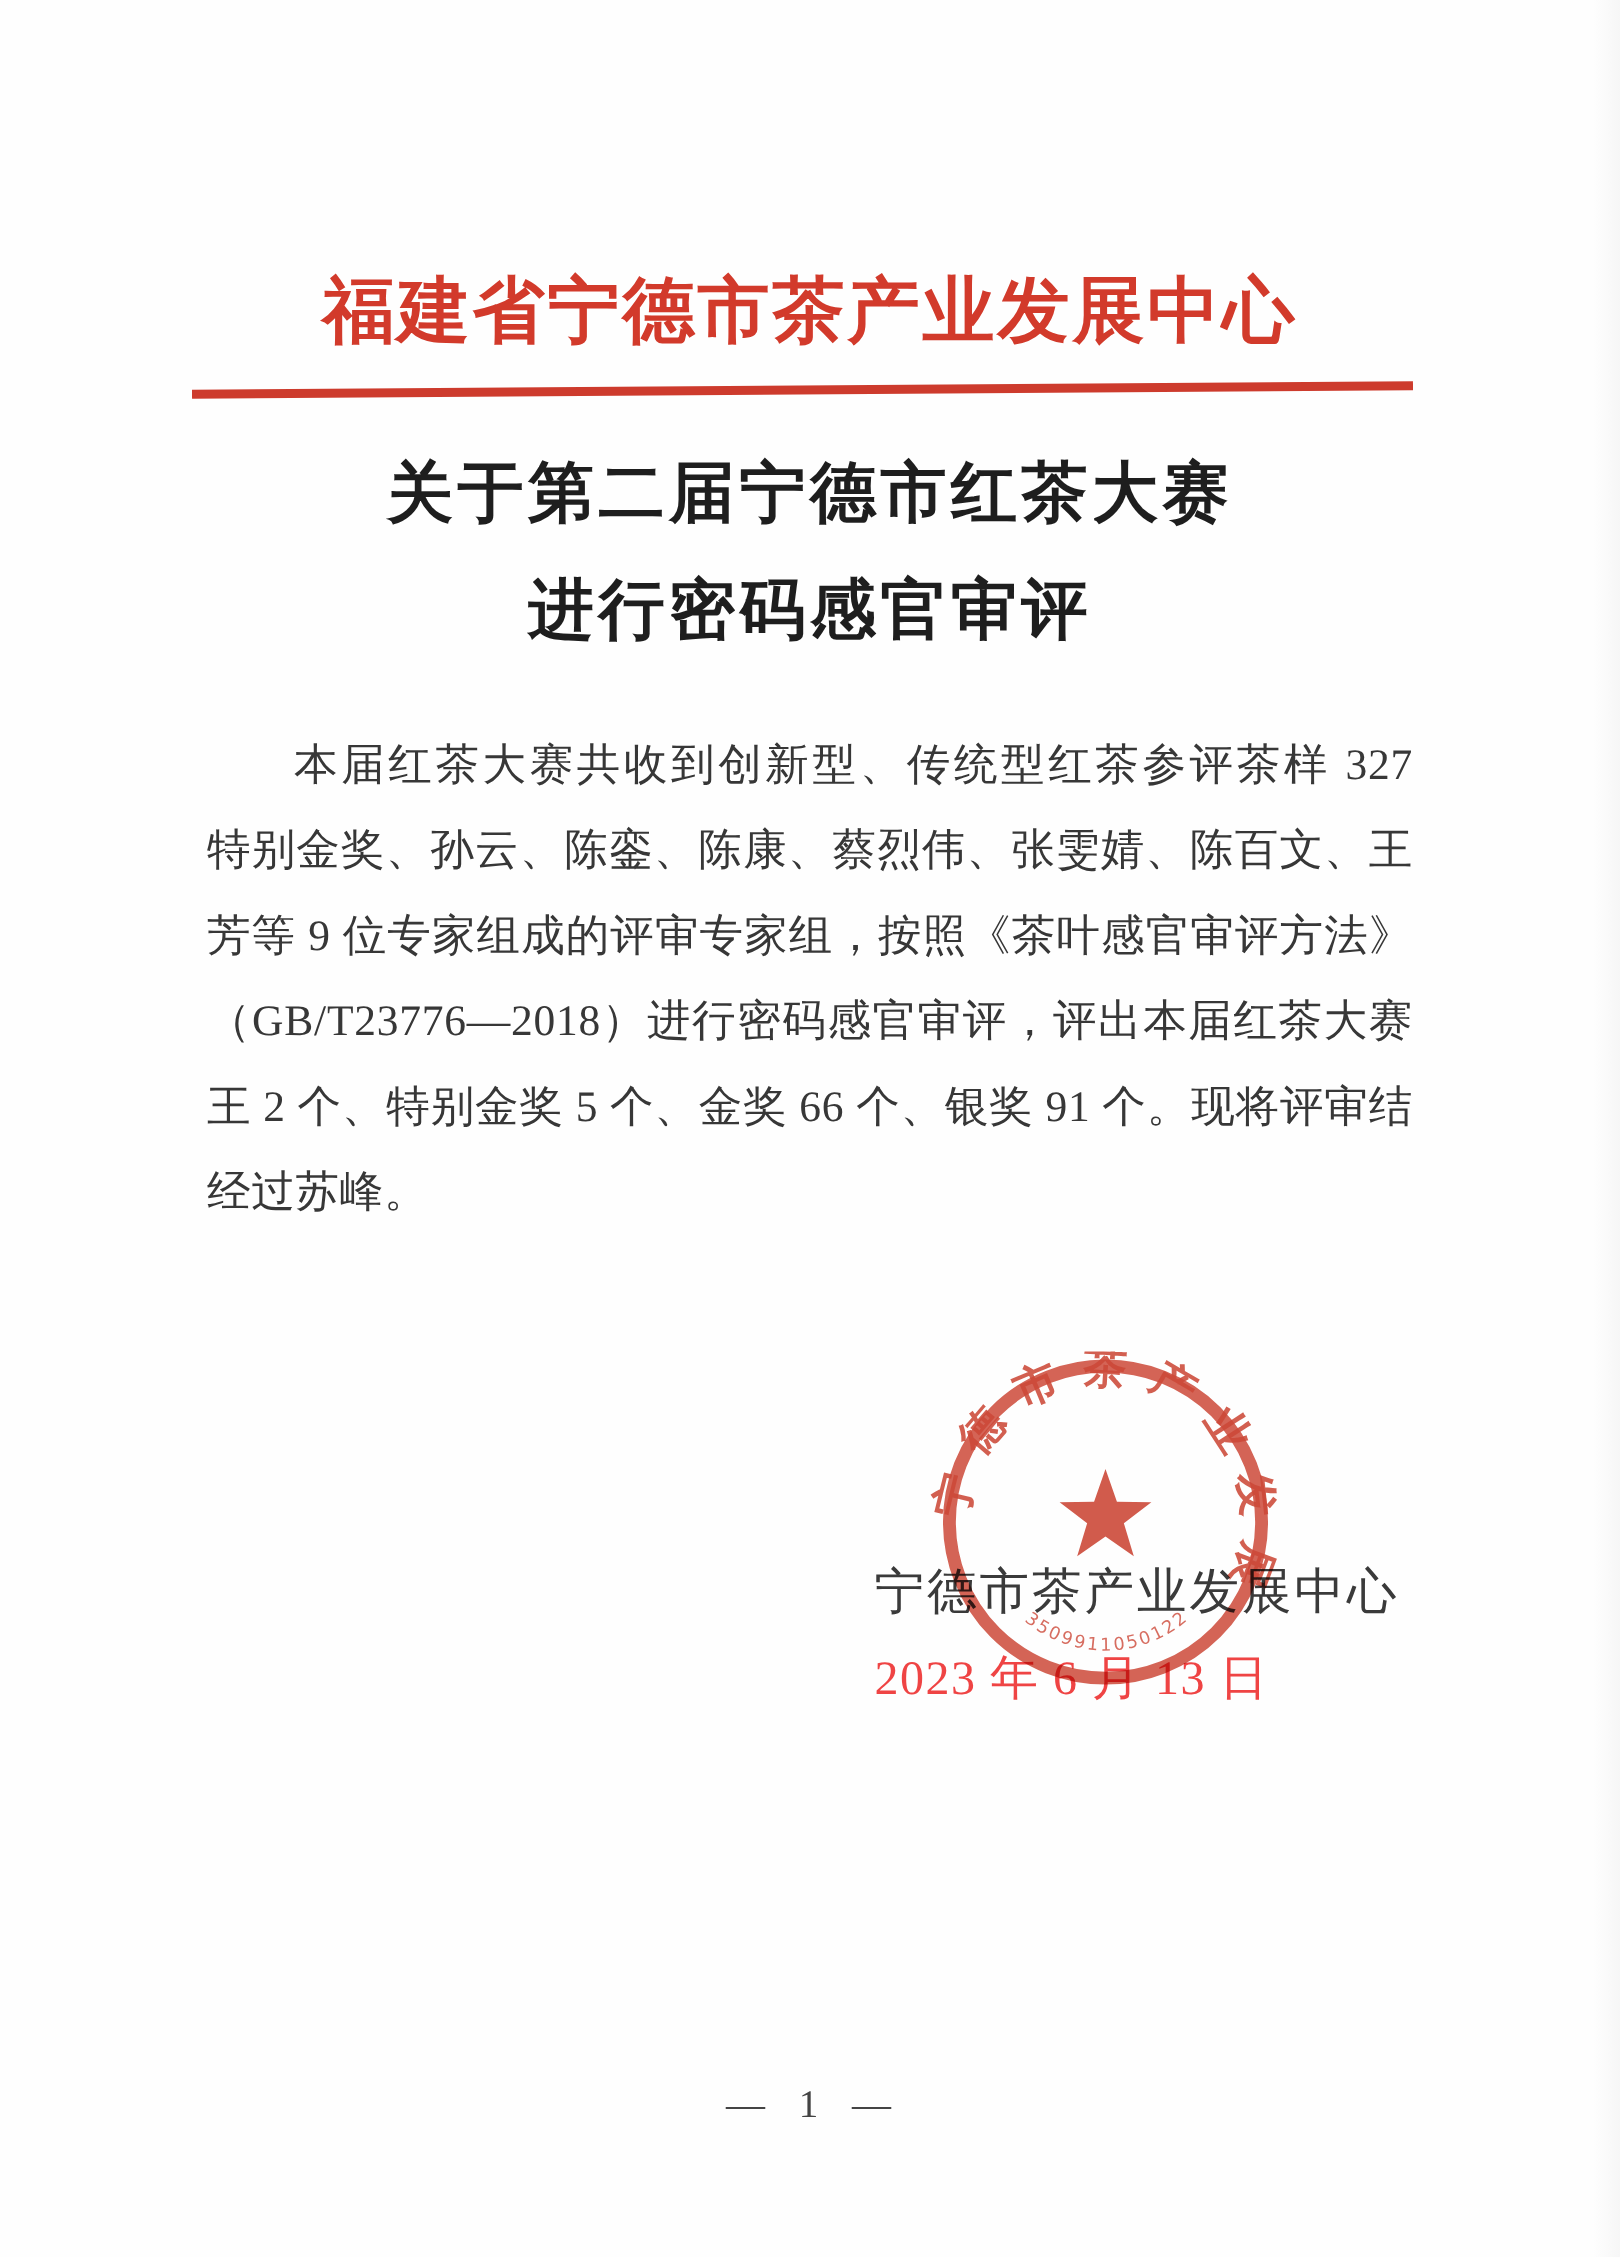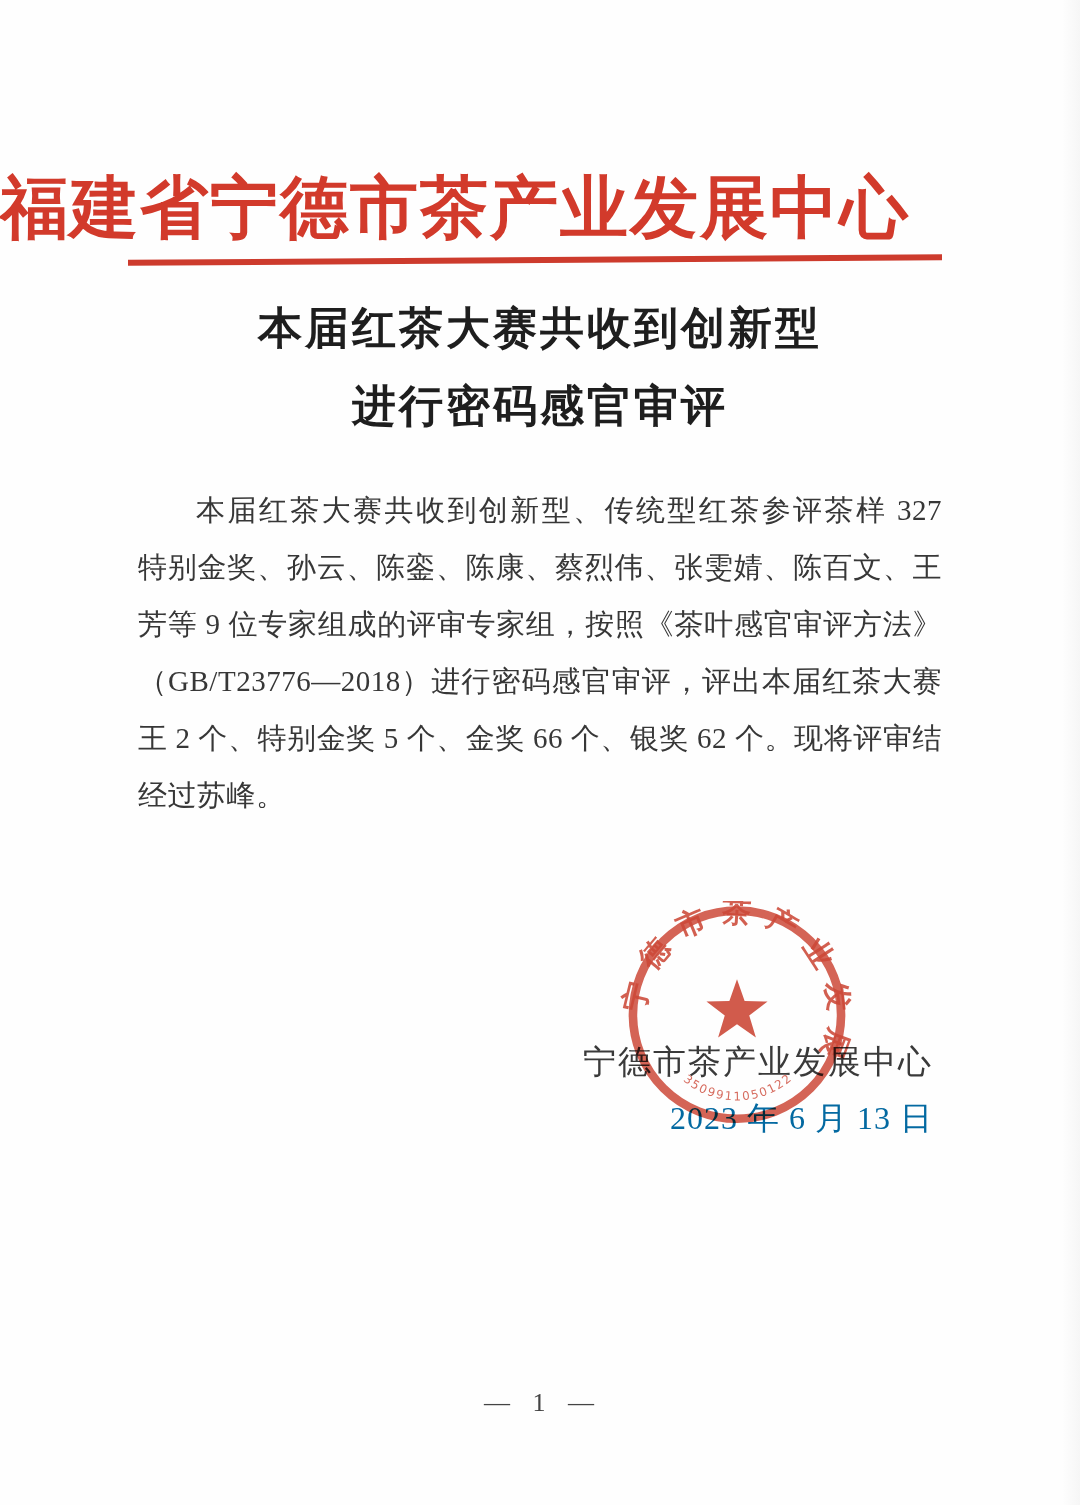--- a/index.html
+++ b/index.html
@@ -23,21 +23,22 @@
     width: 18px; height: 100%;
     background: linear-gradient(to right, rgba(0,0,0,0) 0%, rgba(120,120,120,0.06) 100%);
     pointer-events: none;
   }
 
   .letterhead {
     position: absolute;
     top: 158px;
     left: 0;
     width: 100%;
-    font-size: 68px;
+    text-align: center;
+    font-size: 48px;
     line-height: 100px;
     font-weight: bold;
     letter-spacing: 2px;
     color: #d23a2b;
     white-space: nowrap;
   }
   .red-rule {
     position: absolute;
     top: 257px;
     left: 128px;
@@ -103,25 +104,25 @@
     line-height: 44px;
     letter-spacing: 2px;
     color: #3a3a3a;
     white-space: nowrap;
   }
   .sign-date {
     position: absolute;
     top: 1096px;
     left: 583px;
     width: 350px;
-    text-align: right;
+    text-align: left;
     font-size: 32px;
     line-height: 44px;
     letter-spacing: 1px;
-    color: #0369a1;
+    color: #ef4444;
     white-space: nowrap;
   }
 
   .seal {
     position: absolute;
     top: 901px;
     left: 619px;
     width: 236px;
     height: 236px;
     mix-blend-mode: multiply;
@@ -160,30 +161,30 @@
 
 <div class="page">
 
   <div class="scan-edge"></div>
 
   <div class="letterhead">福建省宁德市茶产业发展中心</div>
 
   <div class="red-rule"></div>
 
   <div class="doc-title">
-    <div>本届红茶大赛共收到创新型</div>
+    <div>关于第二届宁德市红茶大赛</div>
     <div>进行密码感官审评</div>
   </div>
 
   <div class="body-text">
     <div class="line fill indent">本届红茶大赛共收到创新型、传统型红茶参评茶样 327 个。</div>
     <div class="line fill">特别金奖、孙云、陈銮、陈康、蔡烈伟、张雯婧、陈百文、王</div>
     <div class="line fill">芳等 9 位专家组成的评审专家组，按照《茶叶感官审评方法》</div>
     <div class="line fill">（GB/T23776—2018）进行密码感官审评，评出本届红茶大赛茶</div>
-    <div class="line fill">王 2 个、特别金奖 5 个、金奖 66 个、银奖 62 个。现将评审结</div>
+    <div class="line fill">王 2 个、特别金奖 5 个、金奖 66 个、银奖 91 个。现将评审结</div>
     <div class="line">经过苏峰。</div>
   </div>
 
 
   <div class="signature">宁德市茶产业发展中心</div>
 
   <div class="sign-date">2023 年 6 月 13 日</div>
 
   <svg class="seal" viewBox="0 0 220 220" aria-hidden="true">
     <defs>

